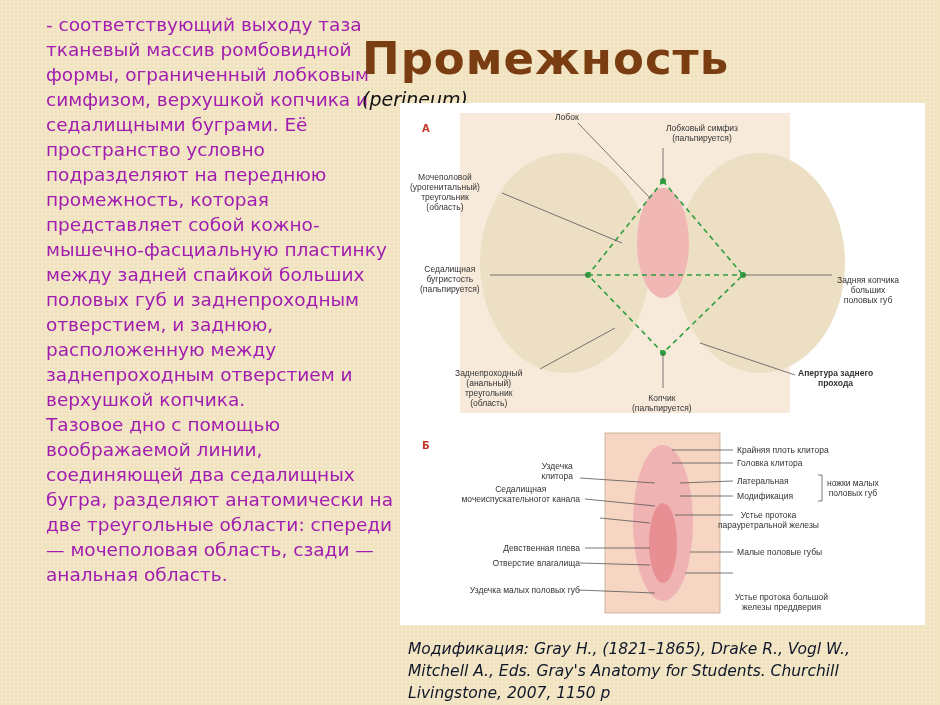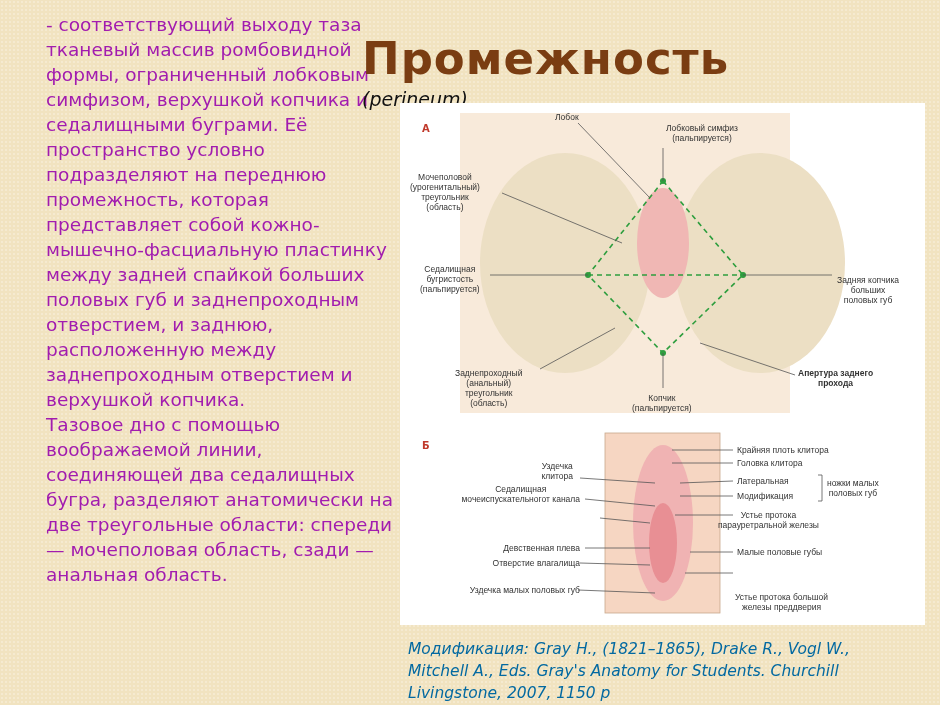--- a/index.html
+++ b/index.html
@@ -32,21 +32,21 @@
     .panel-letter { position: absolute; color: #c0392b; font-weight: bold; font-size: 10px; }
     .lbl {
       position: absolute; font-family: "Liberation Sans", sans-serif;
       font-size: 8.5px; line-height: 10px; color: #333; text-align: center; white-space: pre;
     }
     .lbl.left { text-align: center; }
     .lbl.right { text-align: left; }
     svg { position: absolute; left: 0; top: 0; }
     .caption {
       position: absolute; left: 408px; top: 638px; width: 500px;
-      font-size: 15.5px; line-height: 22px; font-style: italic; color: #0369a1;
+      font-size: 15.5px; line-height: 22px; font-style: italic; color: #0f172a;
     }
   </style>
 </head>
 <body>
 
 <div class="body-text">
   <p>- соответствующий выходу таза тканевый массив ромбовидной формы, ограниченный лобковым симфизом, верхушкой копчика и седалищными буграми. Её пространство условно подразделяют на переднюю промежность, которая представляет собой кожно-мышечно-фасциальную пластинку между задней спайкой больших половых губ и заднепроходным отверстием, и заднюю, расположенную между заднепроходным отверстием и верхушкой копчика.</p>
   <p>Тазовое дно с помощью воображаемой линии, соединяющей два седалищных бугра, разделяют анатомически на две треугольные области: спереди — мочеполовая область, сзади — анальная область.</p>
 </div>
 

